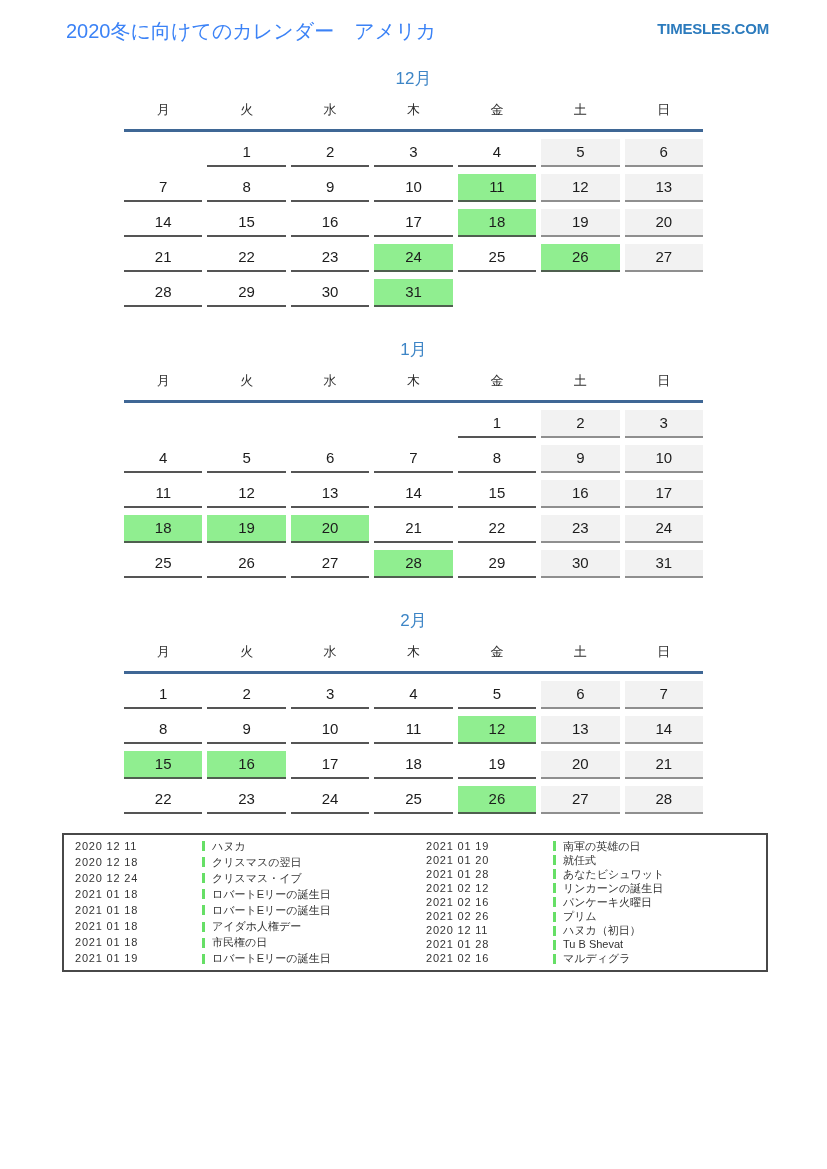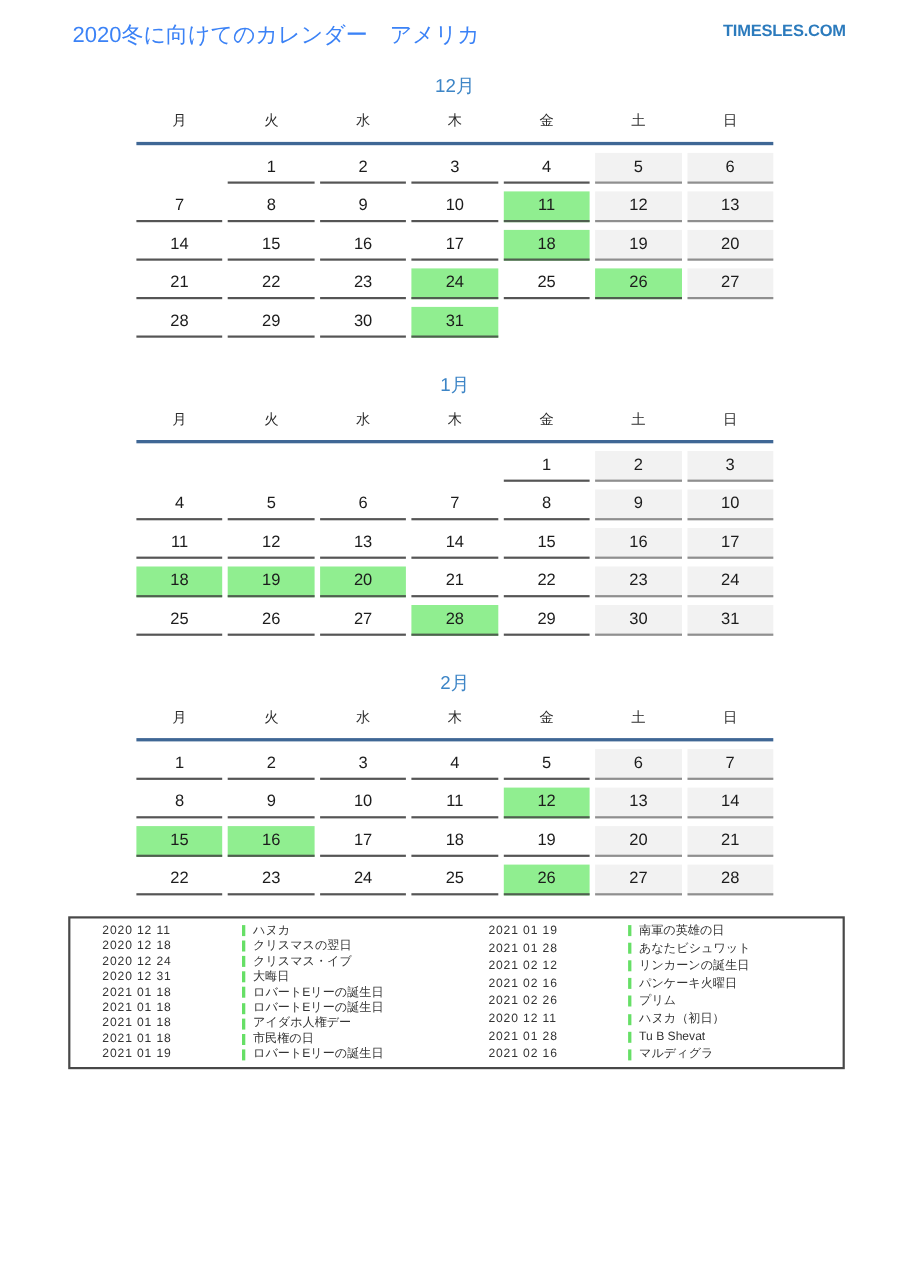--- a/index.html
+++ b/index.html
@@ -58,21 +58,21 @@
   
   .legend {
     position:absolute; top:833px; left:62px; width:706px; height:139px;
     border:2px solid #484848; background:#fff;
     display:grid; grid-template-columns:1fr 1fr;
     padding:5px 0 5px 0;
   }
   .legend-col { display:flex; flex-direction:column; justify-content:space-between; }
   .legend-row {
     display:grid; grid-template-columns:138px 1fr;
-    font-size:11px; line-height:12.6px; color:#333;margin-left:18px;
+    font-size:11px; line-height:12.6px; color:#333;
   }
   .legend-date { padding-left:11px; letter-spacing:0.8px; white-space:pre; }
   .legend-name { display:flex; align-items:center; }
   .legend-bar {
     display:inline-block; width:3px; height:10px; flex:0 0 3px;
     background:var(--legend-bar,#66df66); margin-right:7px;
   }
 </style>
 </head>
 <body>
@@ -266,27 +266,20 @@
           </span>
         </div>
         <div class="legend-row">
           <span class="legend-date">2020 12 24</span>
           <span class="legend-name">
             <span class="legend-bar"></span>
             <span>クリスマス・イブ</span>
           </span>
         </div>
         <div class="legend-row">
-          <span class="legend-date">2020 12 31</span>
-          <span class="legend-name">
-            <span class="legend-bar"></span>
-            <span>大晦日</span>
-          </span>
-        </div>
-        <div class="legend-row">
           <span class="legend-date">2021 01 18</span>
           <span class="legend-name">
             <span class="legend-bar"></span>
             <span>ロバートEリーの誕生日</span>
           </span>
         </div>
         <div class="legend-row">
           <span class="legend-date">2021 01 18</span>
           <span class="legend-name">
             <span class="legend-bar"></span>
@@ -317,20 +310,27 @@
       </div>
       <div class="legend-col">
         <div class="legend-row">
           <span class="legend-date">2021 01 19</span>
           <span class="legend-name">
             <span class="legend-bar"></span>
             <span>南軍の英雄の日</span>
           </span>
         </div>
         <div class="legend-row">
+          <span class="legend-date">2021 01 20</span>
+          <span class="legend-name">
+            <span class="legend-bar"></span>
+            <span>就任式</span>
+          </span>
+        </div>
+        <div class="legend-row">
           <span class="legend-date">2021 01 28</span>
           <span class="legend-name">
             <span class="legend-bar"></span>
             <span>あなたビシュワット</span>
           </span>
         </div>
         <div class="legend-row">
           <span class="legend-date">2021 02 12</span>
           <span class="legend-name">
             <span class="legend-bar"></span>

